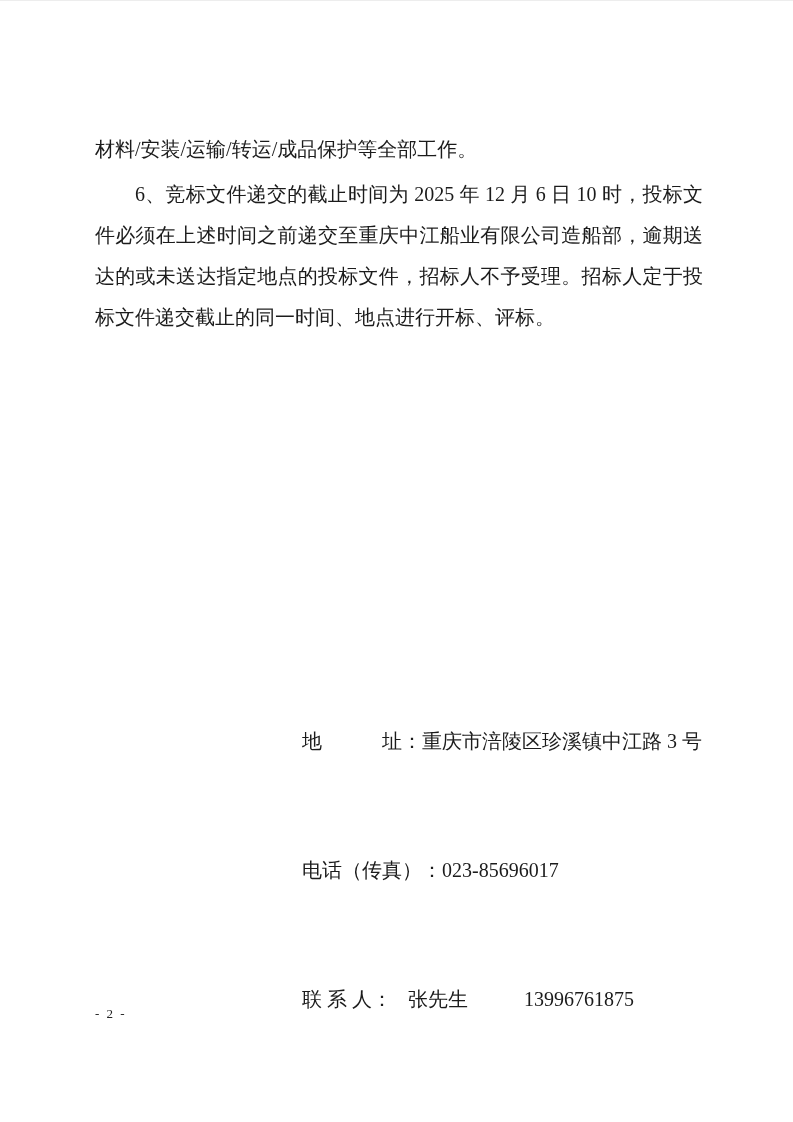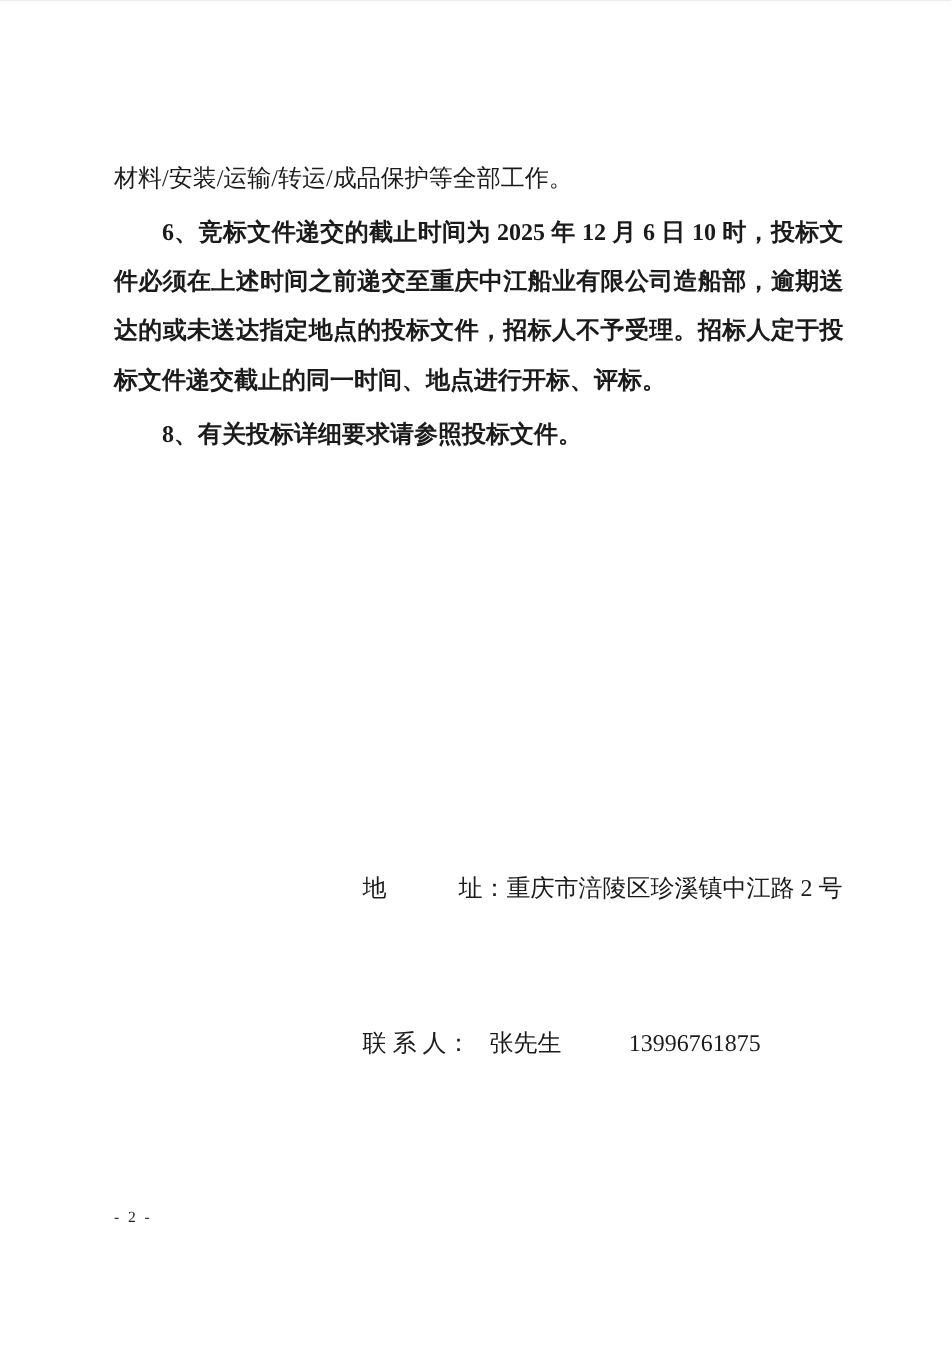--- a/index.html
+++ b/index.html
@@ -25,21 +25,20 @@
     font-size: 20px;
     line-height: 41px;
     text-align: justify;
     text-align-last: left;
   }
   .body-text p {
     margin: 0 0 4px 0;
   }
   .body-text p.indent {
     text-indent: 2em;
-    font-weight: bold;
   }
   .contact {
     position: absolute;
     left: 272px;
     top: 590px;
     font-size: 20px;
     line-height: 43px;
     white-space: pre;
   }
   .contact-row {
@@ -61,26 +60,28 @@
   }
 </style>
 </head>
 <body>
 
 <div class="page">
 
   <div class="body-text">
     <p class="no-indent">材料/安装/运输/转运/成品保护等全部工作。</p>
     <p class="indent">6、竞标文件递交的截止时间为 2025 年 12 月 6 日 10 时，投标文件必须在上述时间之前递交至重庆中江船业有限公司造船部，逾期送达的或未送达指定地点的投标文件，招标人不予受理。招标人定于投标文件递交截止的同一时间、地点进行开标、评标。</p>
-    <p class="indent">8、有关投标详细要求请参照投标文件。</p>
   </div>
 
   <div class="contact">
     <div class="contact-row">
-      <span>地　　　址：</span><span>重庆市涪陵区珍溪镇中江路 2 号</span>
+      <span>地　　　址：</span><span>重庆市涪陵区珍溪镇中江路 3 号</span>
+    </div>
+    <div class="contact-row">
+      <span>电话（传真）：</span><span>023-85696017</span>
     </div>
     <div class="contact-row">
       <span>联 系 人：</span><span class="person-name">张先生</span><span class="person-phone">13996761875</span>
     </div>
   </div>
 
   <div class="footer">- 2 -</div>
 
 </div>
 

